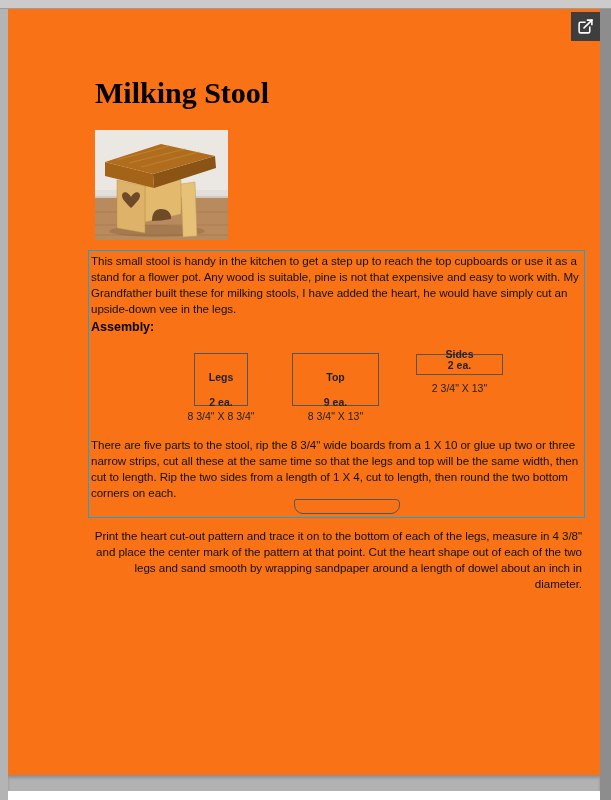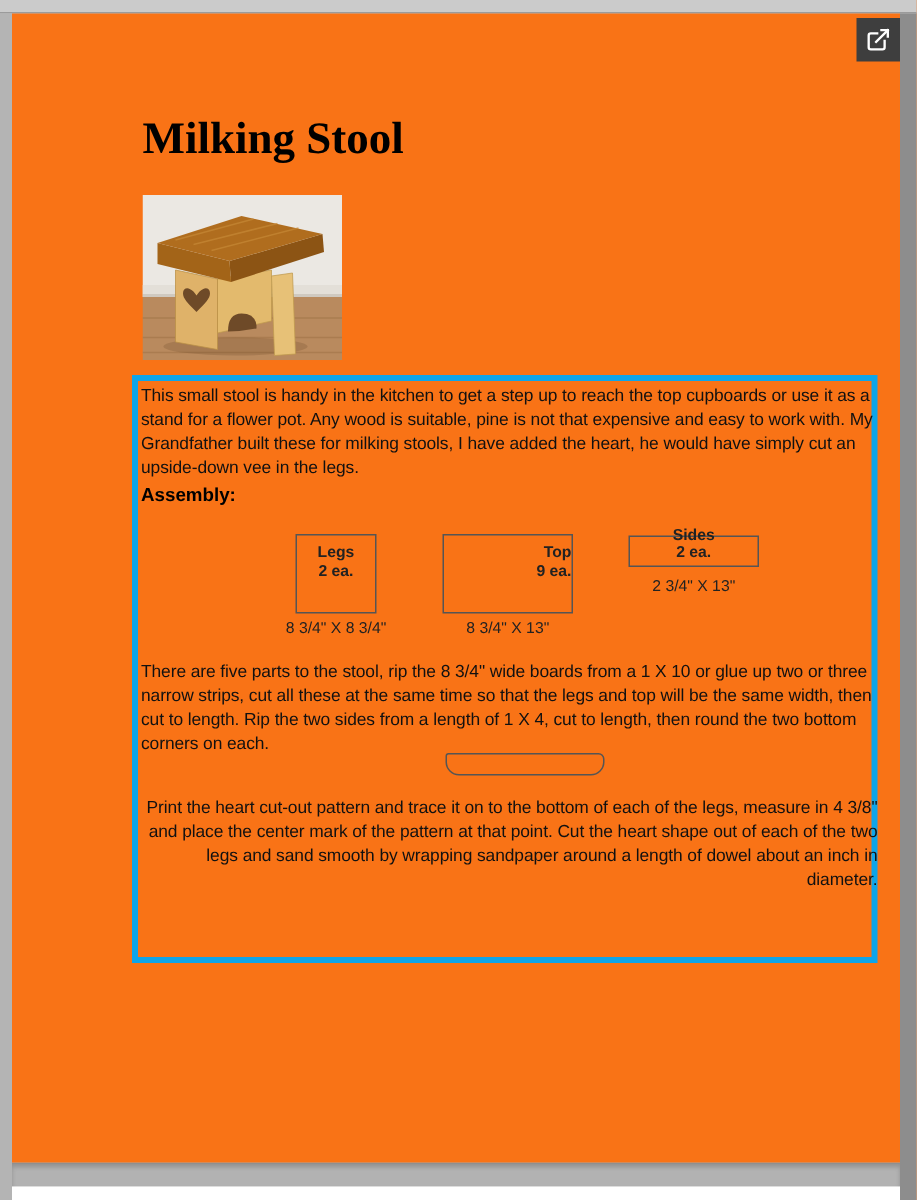--- a/index.html
+++ b/index.html
@@ -11,38 +11,38 @@
   }
   .topbar{position:absolute;left:0;top:0;width:611px;height:8px;background:#cbcbcb;border-bottom:1px solid #9b9b9b;}
   .left-strip{position:absolute;left:0;top:9px;width:8px;height:791px;background:#b4b4b4;}
   .right-strip{position:absolute;left:600px;top:9px;width:11px;height:791px;background:#8d8d8d;}
   .page{position:absolute;left:8px;top:9px;width:592px;height:766px;background:#f97316;}
   .page-gap{position:absolute;left:8px;top:775px;width:592px;height:15px;background:#b2b2b2;border-top:1px solid #8f8f8f;box-shadow:inset 0 2px 3px rgba(0,0,0,.18);}
   .page-next{position:absolute;left:8px;top:791px;width:592px;height:9px;background:#ffffff;}
   .open-btn{position:absolute;left:571px;top:12px;width:29px;height:29px;background:#3e3e3e;border:none;display:flex;align-items:center;justify-content:center;cursor:pointer;padding:0;}
   .doc-title{position:absolute;left:87px;top:69px;margin:0;font-family:"Liberation Serif",serif;font-weight:bold;font-size:30px;line-height:30px;color:#000;}
   .photo{position:absolute;left:87px;top:121px;width:133px;height:110px;}
-  .content-box{position:absolute;left:80px;top:241px;width:497px;height:392px;border:4px solid #0ea5e9;box-sizing:border-box;}
+  .content-box{position:absolute;left:80px;top:241px;width:497px;height:268px;border:1px solid #0ea5e9;box-sizing:border-box;}
   .body-text{position:absolute;left:2px;margin:0;width:491px;font-size:11.6px;line-height:16px;letter-spacing:-0.06px;color:#111;}
   .p-intro{top:2px;}
   .p-cutting{top:186px;}
   .p-heart{top:277px;text-align:right;}
   .assembly{position:absolute;left:2px;top:69px;margin:0;font-size:12.5px;font-weight:bold;color:#000;}
   .part-box{position:absolute;border:1px solid #555;box-sizing:border-box;text-align:center;font-size:10.5px;line-height:13px;color:#222;font-weight:bold;}
   .pb-legs{left:105px;top:102px;width:54px;height:53px;padding-top:5px;}
-  .pb-top{left:203px;top:102px;width:87px;height:53px;padding-top:5px;text-align:right;}
+  .pb-top{left:203px;top:102px;width:87px;height:53px;padding-top:5px;}
   .pb-sides{left:327px;top:103px;width:87px;height:21px;}
   .pb-sides .shift-up{display:block;margin-top:-6px;line-height:11px;}
   .pb-sides .qty{display:block;line-height:11px;}
   .part-dims{position:absolute;text-align:center;font-size:10.5px;color:#222;}
   .pd-legs{left:81px;top:159px;width:102px;}
   .pd-top{left:197px;top:159px;width:99px;}
   .pd-sides{left:327px;top:131px;width:87px;}
   .side-piece{position:absolute;left:205px;top:248px;width:106px;height:15px;border:1px solid #555;box-sizing:border-box;border-radius:2px 4px 9px 9px;}
-  .nm{display:block;}
+  .nm{display:block;margin-top:12px;}
 </style>
 </head>
 <body>
 
 <div class="topbar"></div>
 <div class="left-strip"></div>
 <div class="right-strip"></div>
 <div class="page-gap"></div>
 <div class="page-next"></div>
 

